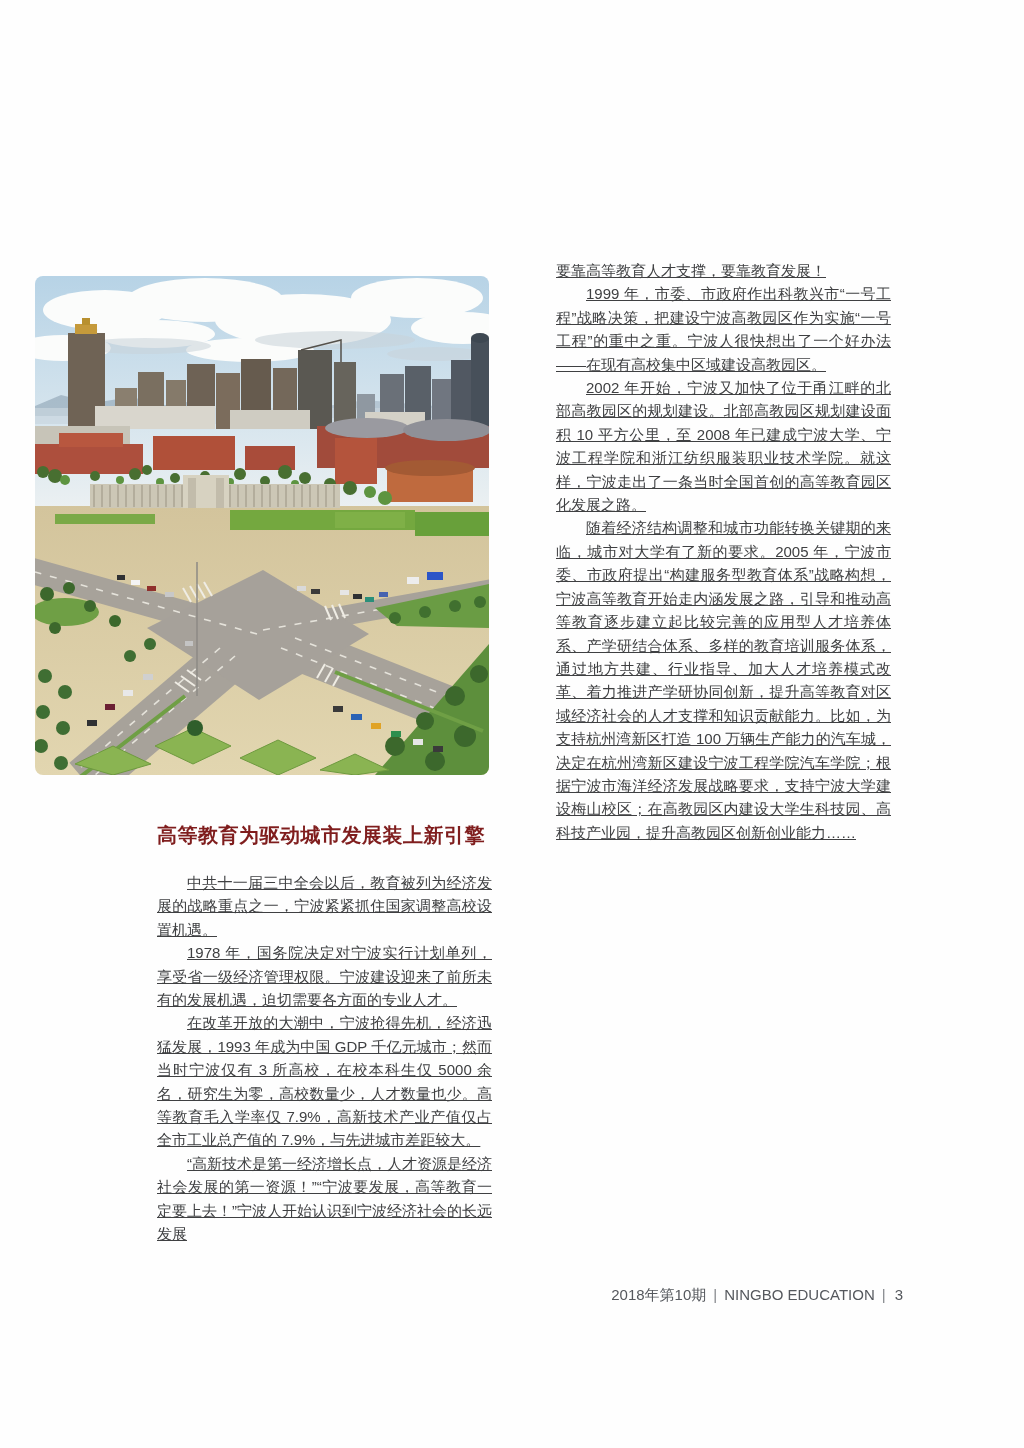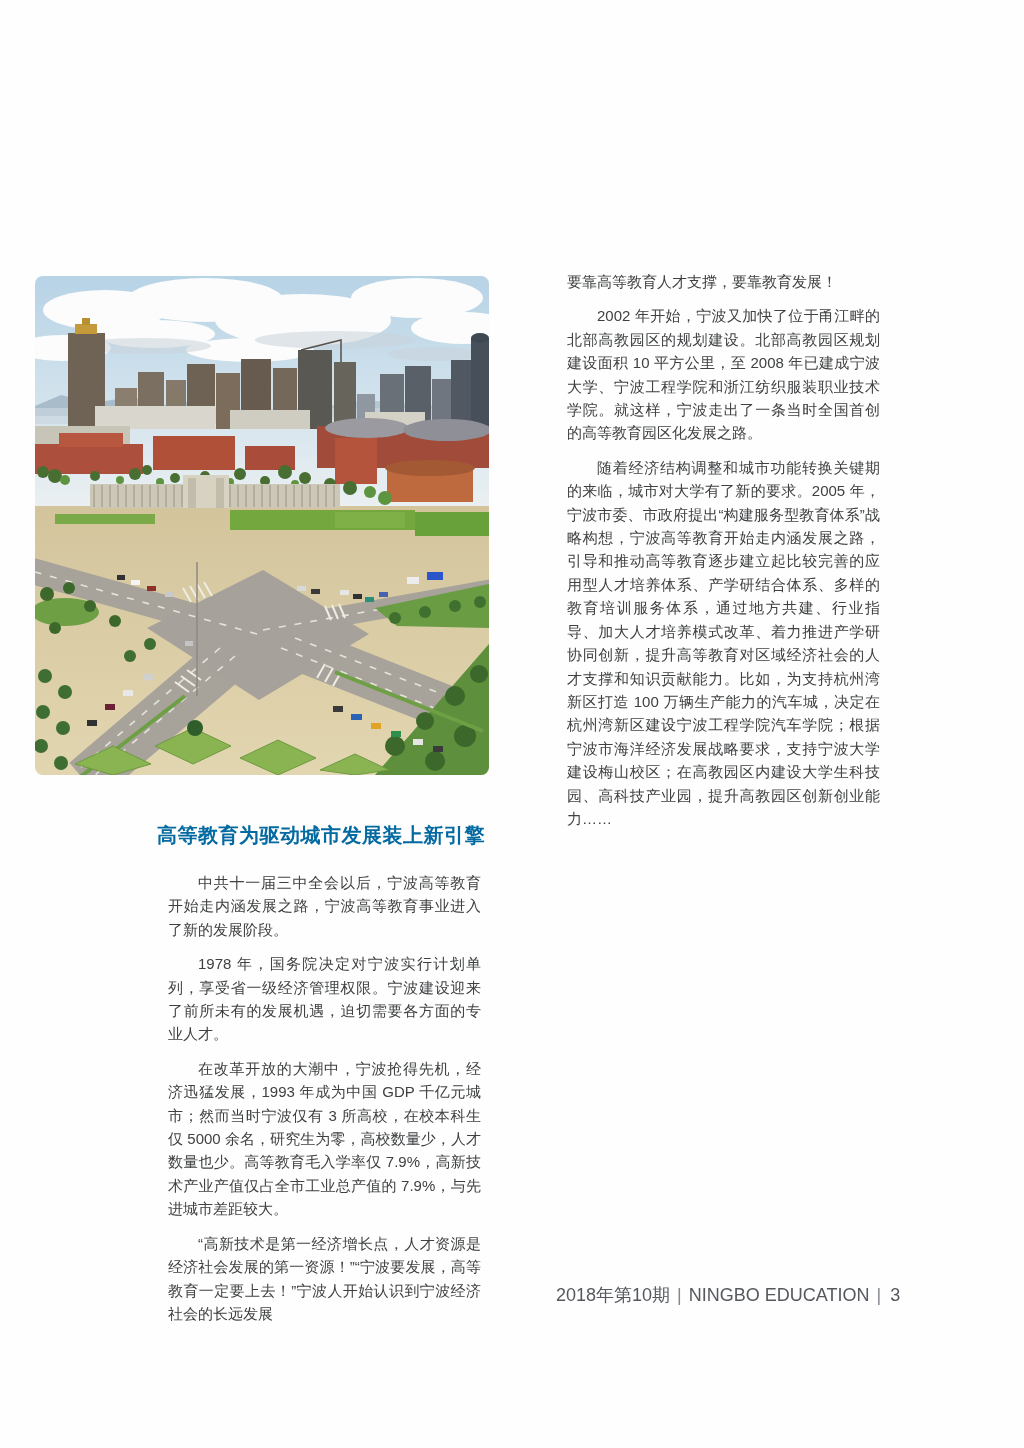--- a/index.html
+++ b/index.html
@@ -19,39 +19,39 @@
     margin: 0;
   }
   .photo svg { display: block; }
 
   .col {
     position: absolute; width: 335px;
     color: #3f4042;
     font-size: 15px; line-height: 23.4px;
     text-align: justify;
   }
-  .col p { margin: 11px; text-indent: 2em; }
+  .col p { margin: 0; text-indent: 2em; text-decoration: underline; }
   .col p.no-indent { text-indent: 0; }
 
   .left-col  { left: 157px; top: 820px; }
   .right-col { left: 556px; top: 259px; }
 
   .heading {
     font-size: 20px; font-weight: bold;
-    color: #0369a1;
+    color: #7f1d1d;
     line-height: 30px;
     letter-spacing: 0.5px;
     margin: 0 0 21px 0;
     text-align: left;
   }
 
   .footer {
-    position: absolute; left: 556px; top: 1286px; width: 334px;
+    position: absolute; left: 569px; top: 1286px; width: 334px;
     text-align: right;
-    color: #55585d; font-size: 18px; line-height: 18px;
+    color: #55585d; font-size: 15px; line-height: 18px;
     white-space: nowrap;
   }
   .footer .sep { margin: 0 7px; color: #84878c; }
   .footer .pagenum { margin-left: 2px; }
 </style>
 </head>
 <body>
 
 <main class="page">
 
@@ -273,28 +273,29 @@
         <rect x="356" y="455" width="10" height="6" fill="#2f8f4e"></rect>
         <rect x="378" y="463" width="10" height="6" fill="#e6e6e6"></rect>
         <rect x="398" y="470" width="10" height="6" fill="#3a3a3a"></rect>
         <rect x="150" y="365" width="8" height="5" fill="#c4c4c4"></rect>
       </g>
     </svg>
   </figure>
 
   <section class="col left-col">
     <h1 class="heading">高等教育为驱动城市发展装上新引擎</h1>
-    <p>中共十一届三中全会以后，宁波高等教育开始走内涵发展之路，宁波高等教育事业进入了新的发展阶段。</p>
+    <p>中共十一届三中全会以后，教育被列为经济发展的战略重点之一，宁波紧紧抓住国家调整高校设置机遇。</p>
     <p>1978 年，国务院决定对宁波实行计划单列，享受省一级经济管理权限。宁波建设迎来了前所未有的发展机遇，迫切需要各方面的专业人才。</p>
     <p>在改革开放的大潮中，宁波抢得先机，经济迅猛发展，1993 年成为中国 GDP 千亿元城市；然而当时宁波仅有 3 所高校，在校本科生仅 5000 余名，研究生为零，高校数量少，人才数量也少。高等教育毛入学率仅 7.9%，高新技术产业产值仅占全市工业总产值的 7.9%，与先进城市差距较大。</p>
     <p>“高新技术是第一经济增长点，人才资源是经济社会发展的第一资源！”“宁波要发展，高等教育一定要上去！”宁波人开始认识到宁波经济社会的长远发展</p>
   </section>
 
   <section class="col right-col">
     <p class="no-indent">要靠高等教育人才支撑，要靠教育发展！</p>
+    <p>1999 年，市委、市政府作出科教兴市“一号工程”战略决策，把建设宁波高教园区作为实施“一号工程”的重中之重。宁波人很快想出了一个好办法——在现有高校集中区域建设高教园区。</p>
     <p>2002 年开始，宁波又加快了位于甬江畔的北部高教园区的规划建设。北部高教园区规划建设面积 10 平方公里，至 2008 年已建成宁波大学、宁波工程学院和浙江纺织服装职业技术学院。就这样，宁波走出了一条当时全国首创的高等教育园区化发展之路。</p>
     <p>随着经济结构调整和城市功能转换关键期的来临，城市对大学有了新的要求。2005 年，宁波市委、市政府提出“构建服务型教育体系”战略构想，宁波高等教育开始走内涵发展之路，引导和推动高等教育逐步建立起比较完善的应用型人才培养体系、产学研结合体系、多样的教育培训服务体系，通过地方共建、行业指导、加大人才培养模式改革、着力推进产学研协同创新，提升高等教育对区域经济社会的人才支撑和知识贡献能力。比如，为支持杭州湾新区打造 100 万辆生产能力的汽车城，决定在杭州湾新区建设宁波工程学院汽车学院；根据宁波市海洋经济发展战略要求，支持宁波大学建设梅山校区；在高教园区内建设大学生科技园、高科技产业园，提升高教园区创新创业能力……</p>
   </section>
 
   <footer class="footer">
     <span>2018年第10期</span><span class="sep">|</span><span>NINGBO EDUCATION</span><span class="sep">|</span><span class="pagenum">3</span>
   </footer>
 
 </main>
 

